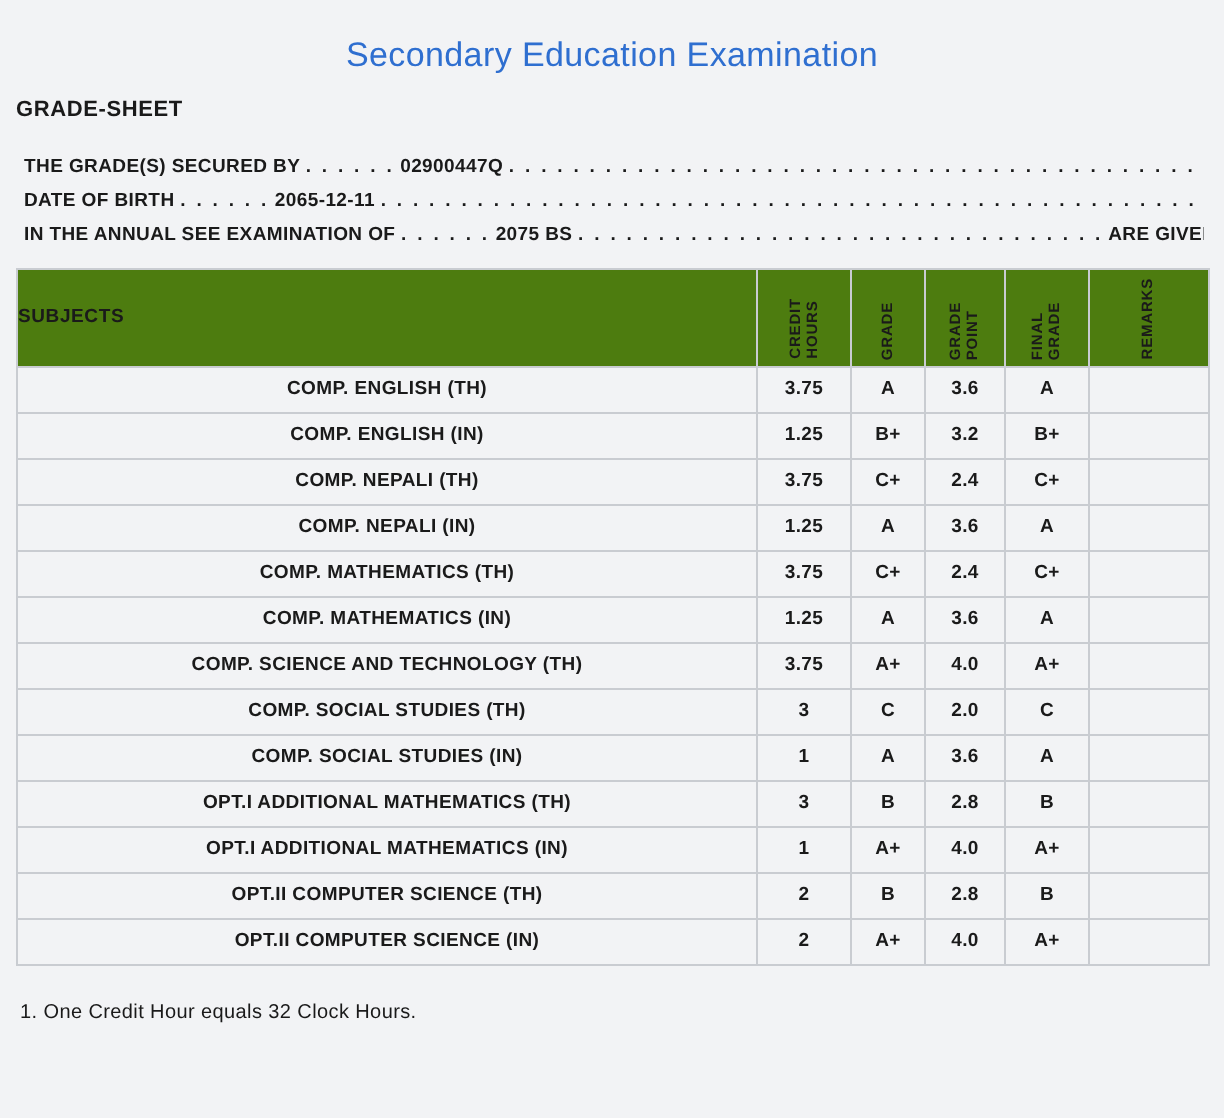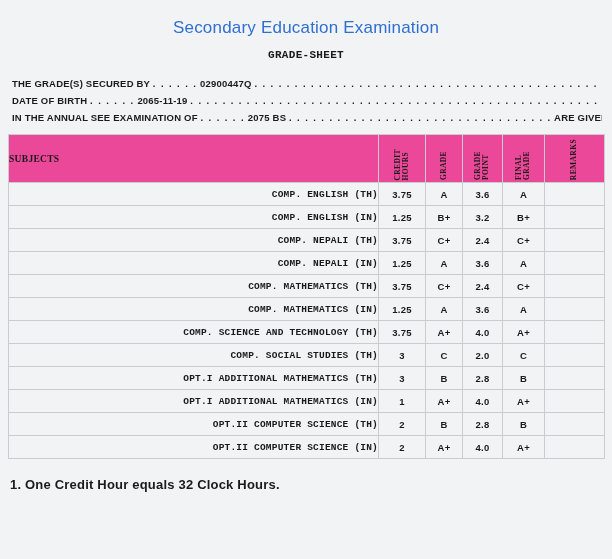--- a/index.html
+++ b/index.html
@@ -24,26 +24,25 @@
     position: relative;
   }
   .title {
     text-align: center;
     color: #2f6fd0;
     font-size: 17px;
     padding-top: 18px;
     letter-spacing: 0.2px;
   }
   .subtitle {
-    text-align: center;
+    text-align: left;
     font-size: 11px;
     font-weight: bold;
     margin-top: 11px;
     letter-spacing: 0.3px;
-    font-family: Liberation Mono, monospace;
   }
   .info-block {
     margin-top: 14px;
     padding: 0 2px;
   }
   .info-line {
     font-size: 9.5px;
     font-weight: bold;
     letter-spacing: 0.2px;
     padding: 3px 0 3px 2px;
@@ -65,23 +64,22 @@
   }
   table.grades th, table.grades td {
     border: 1px solid #c9ccd1;
     font-size: 9.5px;
     font-weight: bold;
     padding: 0;
   }
   thead th {
     height: 46px;
     vertical-align: bottom;
-    background: #ec4899;
+    background: #4d7c0f;
     position: relative;
-    font-family: Liberation Serif, serif;
   }
   th.subjects-head {
     text-align: left;
     padding-left: 6px;
     vertical-align: middle;
     letter-spacing: 0.3px;
   }
   .vert {
     writing-mode: vertical-rl;
     transform: rotate(180deg);
@@ -91,42 +89,41 @@
     letter-spacing: 0.4px;
     text-align: left;
     white-space: pre-line;
     padding-bottom: 4px;
   }
   tbody td {
     height: 22px;
     letter-spacing: 0.2px;
   }
   td.subject {
-    text-align: right;
+    text-align: center;
     padding-left: 6px;
-    font-family: Liberation Mono, monospace;
   }
   td.num {
     text-align: center;
   }
   .gpa-line {
     text-align: right;
     font-size: 9.5px;
     font-weight: bold;
     margin-top: 12px;
     padding-right: 4px;
     letter-spacing: 0.2px;
   }
   .notes {
     margin-top: 18px;
     padding-left: 2px;
   }
   .note {
-    font-size: 13px;
-    font-weight: bold;
+    font-size: 10px;
+    font-weight: normal;
     margin-bottom: 7px;
     letter-spacing: 0.2px;
   }
 </style>
 </head>
 <body>
 
 <div class="sheet">
 
   <div class="title">Secondary Education Examination</div>
@@ -135,21 +132,21 @@
   <div class="info-block">
     <div class="info-line">
       <span>THE GRADE(S) SECURED BY</span>
       <span class="dots">. . . . . .</span>
       <span class="val">02900447Q</span>
       <span class="dots">. . . . . . . . . . . . . . . . . . . . . . . . . . . . . . . . . . . . . . . . . . . . .</span>
     </div>
     <div class="info-line">
       <span>DATE OF BIRTH</span>
       <span class="dots">. . . . . .</span>
-      <span class="val">2065-11-19</span>
+      <span class="val">2065-12-11</span>
       <span class="dots">. . . . . . . . . . . . . . . . . . . . . . . . . . . . . . . . . . . . . . . . . . . . . . . . . . . . . . .</span>
     </div>
     <div class="info-line">
       <span>IN THE ANNUAL SEE EXAMINATION OF</span>
       <span class="dots">. . . . . .</span>
       <span class="val">2075 BS</span>
       <span class="dots">. . . . . . . . . . . . . . . . . . . . . . . . . . . . . . . . .</span>
       <span>ARE GIVEN BELOW . . .</span>
     </div>
   </div>
@@ -235,20 +232,28 @@
         </tr>
       <tr>
           <td class="subject">COMP. SOCIAL STUDIES (TH)</td>
           <td class="num">3</td>
           <td class="num">C</td>
           <td class="num">2.0</td>
           <td class="num">C</td>
           <td class="num"></td>
         </tr>
       <tr>
+          <td class="subject">COMP. SOCIAL STUDIES (IN)</td>
+          <td class="num">1</td>
+          <td class="num">A</td>
+          <td class="num">3.6</td>
+          <td class="num">A</td>
+          <td class="num"></td>
+        </tr>
+      <tr>
           <td class="subject">OPT.I ADDITIONAL MATHEMATICS (TH)</td>
           <td class="num">3</td>
           <td class="num">B</td>
           <td class="num">2.8</td>
           <td class="num">B</td>
           <td class="num"></td>
         </tr>
       <tr>
           <td class="subject">OPT.I ADDITIONAL MATHEMATICS (IN)</td>
           <td class="num">1</td>

